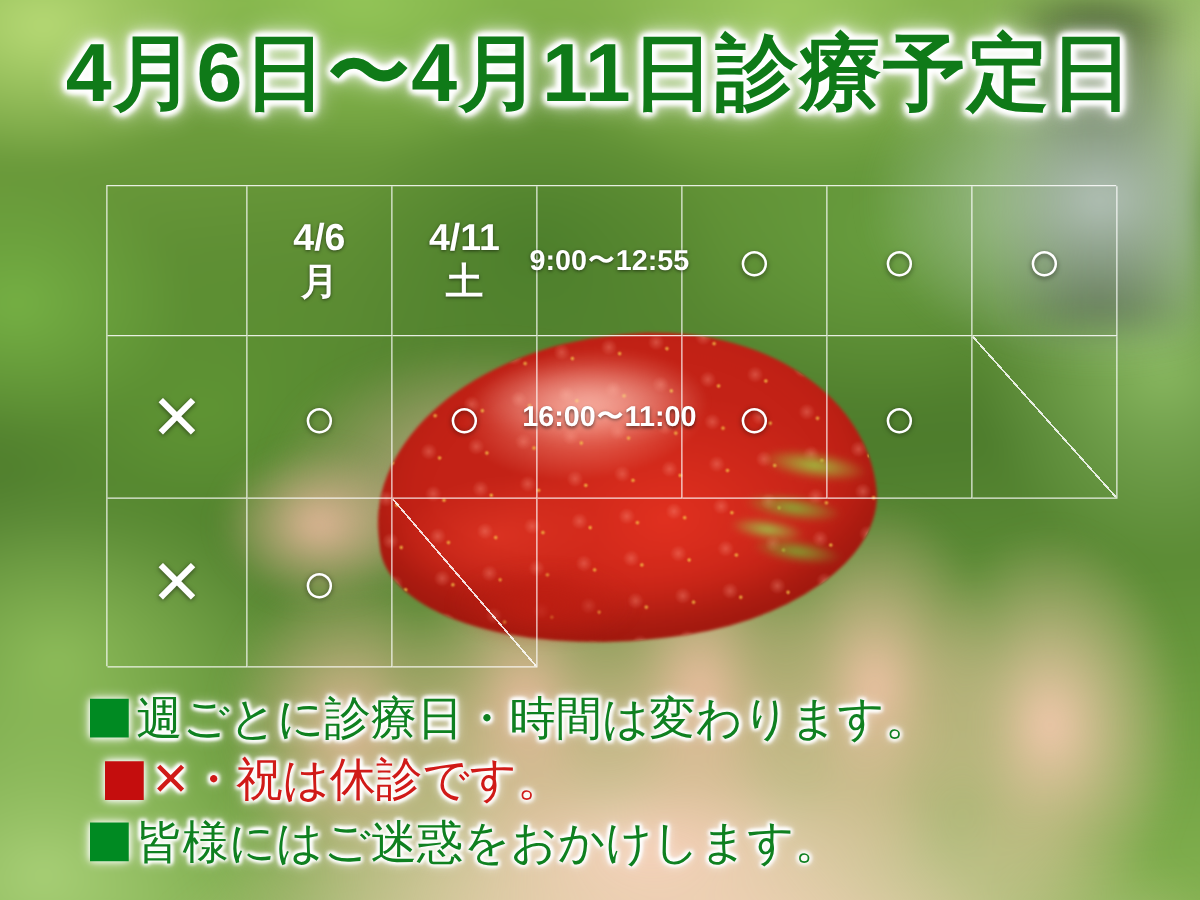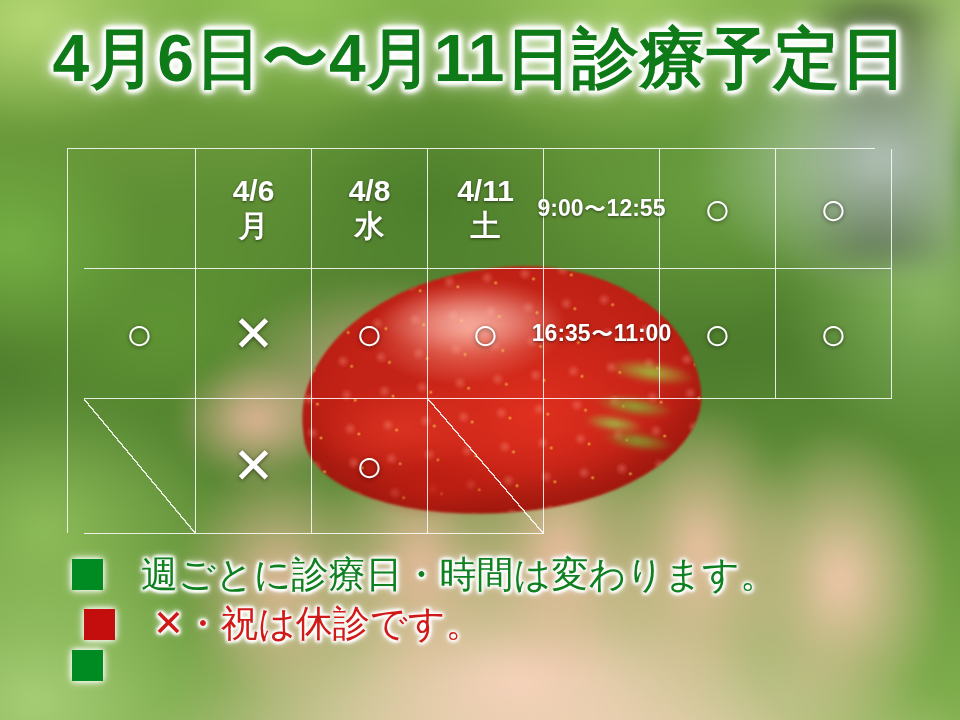--- a/index.html
+++ b/index.html
@@ -165,31 +165,30 @@
     text-shadow:
       0 0 6px #fff, 0 0 6px #fff, 0 0 10px #fff, 0 0 14px #fff,
       2px 2px 5px #fff, -2px -2px 5px #fff, 2px -2px 5px #fff, -2px 2px 5px #fff,
       0 0 22px rgba(255,255,255,.95);
     white-space: nowrap;
   }
 
   
   .table {
     position: absolute;
-    left: 67px;
+    left: 85px;
     top: 148px;
     width: 808px;
     height: 385px;
     display: grid;
     grid-template-columns: 112px repeat(6, 116px);
     grid-template-rows: 120px 130px 135px;
     border-top: 1px solid rgba(255,255,255,.85);
     border-left: 1px solid rgba(255,255,255,.85);
     box-sizing: border-box;
-    padding-left: 16px;
   }
   .cell {
     position: relative;
     border-right: 1px solid rgba(255,255,255,.85);
     border-bottom: 1px solid rgba(255,255,255,.85);
     box-sizing: border-box;
     display: flex;
     align-items: center;
     justify-content: center;
     color: #ffffff;
@@ -251,21 +250,20 @@
     white-space: nowrap;
     margin-bottom: 2px;
   }
   .note-green { color: #0f8020; }
   .note-red   { color: #d01a18; padding-left: 12px; }
   .note .note-text {
     text-shadow:
       0 0 4px #fff, 0 0 4px #fff, 0 0 7px #fff, 0 0 10px #fff,
       1.5px 1.5px 3px #fff, -1.5px -1.5px 3px #fff,
       1.5px -1.5px 3px #fff, -1.5px 1.5px 3px #fff;
-    margin-left: 32px;
   }
   .bullet {
     width: 31px; height: 31px;
     flex: 0 0 31px;
     display: inline-block;
     box-shadow: 0 0 5px #fff, 0 0 9px #fff;
   }
   .bullet-green { background: #008a22; }
   .bullet-red   { background: #c40d0d; }
 </style>
@@ -290,24 +288,20 @@
   <div class="title">4月6日〜4月11日診療予定日</div>
 
   <div class="table">
     <div class="cell cell-corner"></div>
 
     <div class="cell cell-head">
       <span class="head-date">4/6</span>
       <span class="head-dow">月</span>
     </div>
     <div class="cell cell-head">
-      <span class="head-date">4/8</span>
-      <span class="head-dow">水</span>
-    </div>
-    <div class="cell cell-head">
       <span class="head-date">4/11</span>
       <span class="head-dow">土</span>
     </div>
 
     <div class="cell cell-time">
       <span>9:00</span>
       <span class="time-tilde">〜</span>
       <span>12:55</span>
     </div>
     <div class="cell">
@@ -323,21 +317,21 @@
         <span class="mark mark-x">✕</span>
       </div>
     <div class="cell">
         <span class="mark">○</span>
       </div>
     <div class="cell">
         <span class="mark">○</span>
       </div>
 
     <div class="cell cell-time">
-      <span>16:35</span>
+      <span>16:00</span>
       <span class="time-tilde">〜</span>
       <span>11:00</span>
     </div>
     <div class="cell">
         <span class="mark">○</span>
       </div>
     <div class="cell">
         <span class="mark">○</span>
       </div>
     <div class="cell cell-slash">
@@ -358,16 +352,17 @@
     <div class="note note-green">
       <span class="bullet bullet-green"></span>
       <span class="note-text">週ごとに診療日・時間は変わります。</span>
     </div>
     <div class="note note-red">
       <span class="bullet bullet-red"></span>
       <span class="note-text">✕・祝は休診です。</span>
     </div>
     <div class="note note-green">
       <span class="bullet bullet-green"></span>
+      <span class="note-text">皆様にはご迷惑をおかけします。</span>
     </div>
   </div>
 
 </div>
 
 </body></html>

